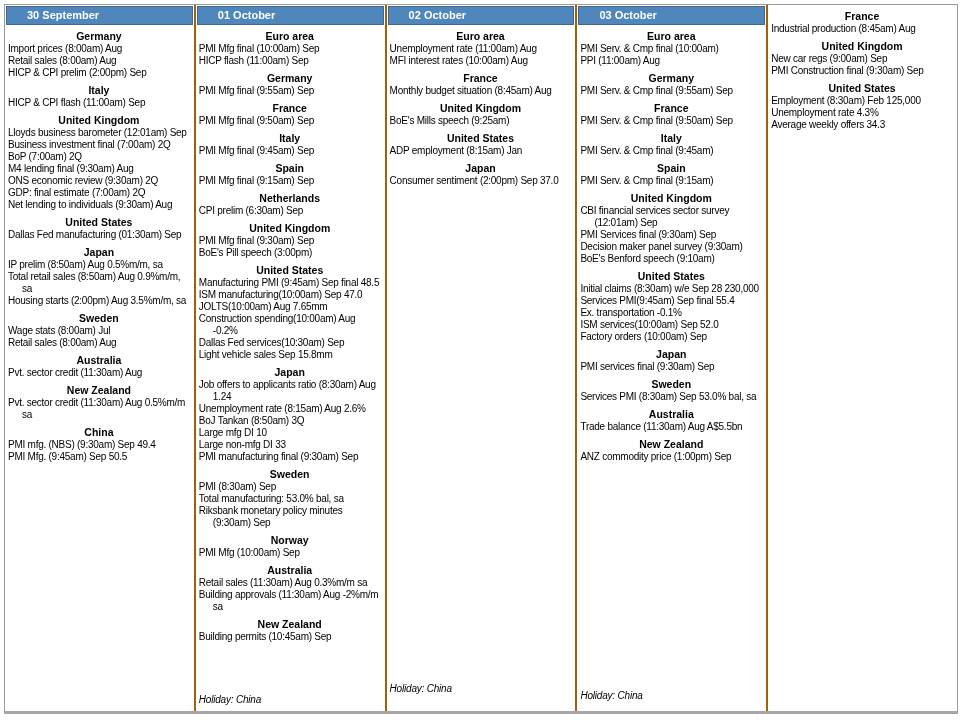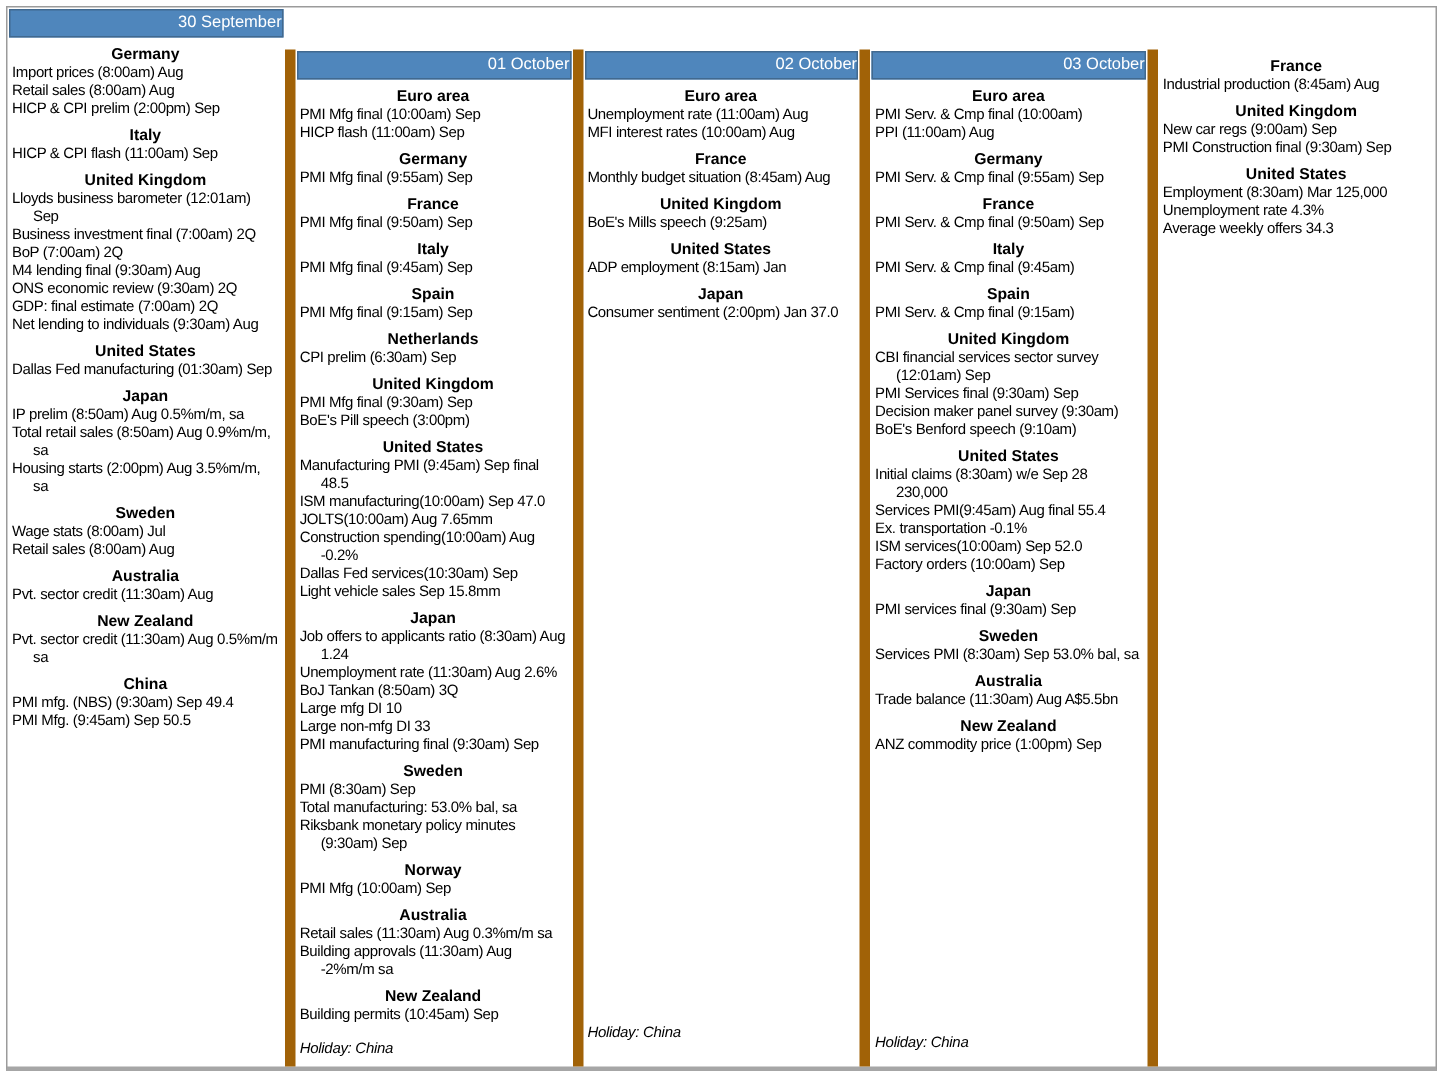--- a/index.html
+++ b/index.html
@@ -25,33 +25,34 @@
     border-bottom: 3px solid #a6a6a6;
     background: #ffffff;
   }
   .col {
     flex: 1 1 0;
     min-width: 0;
     display: flex;
     flex-direction: column;
     overflow: hidden;
   }
-  .col + .col { border-left: 7px solid #a16207; margin-top: 28px; }
+  .col + .col { border-left: 2px solid #a16207; }
   .col-header {
     margin: 1px 1px 0 1px;
     height: 17px;
     line-height: 17px;
     background: #4f86bc;
     border: 1px solid #41698f;
     color: #ffffff;
     font-size: 11px;
-    font-weight: normal;
-    text-align: right;
+    font-weight: bold;
+    text-align: left;
     letter-spacing: 0;
     flex: 0 0 auto;
+    padding-left: 20px;
   }
   .col-body {
     flex: 1 1 auto;
     display: flex;
     flex-direction: column;
     padding: 2px 4px 2px 3px;
     overflow: hidden;
   }
   .section { margin-top: 4px; }
   .section:first-child { margin-top: 2px; }
@@ -178,21 +179,21 @@
           <div class="item"><span>Manufacturing PMI (9:45am) Sep final 48.5</span></div>
           <div class="item"><span>ISM manufacturing(10:00am) Sep </span><span class="u">47.0</span></div>
           <div class="item"><span>JOLTS(10:00am) Aug </span><span class="u">7.65mm</span></div>
           <div class="item"><span>Construction spending(10:00am) Aug </span><span class="u">-0.2%</span></div>
           <div class="item"><span>Dallas Fed services(10:30am) Sep</span></div>
           <div class="item"><span>Light vehicle sales Sep </span><span class="u">15.8mm</span></div>
         </div>
         <div class="section">
           <div class="country">Japan</div>
           <div class="item"><span>Job offers to applicants ratio (8:30am) Aug </span><span class="u">1.24</span></div>
-          <div class="item"><span>Unemployment rate (11:30am) Aug </span><span class="u">2.6%</span></div>
+          <div class="item"><span>Unemployment rate (8:15am) Aug </span><span class="u">2.6%</span></div>
           <div class="item"><span>BoJ Tankan (8:50am) 3Q</span></div>
           <div class="item"><span>Large mfg DI </span><span class="u">10</span></div>
           <div class="item"><span>Large non-mfg DI </span><span class="u">33</span></div>
           <div class="item"><span>PMI manufacturing final (9:30am) Sep</span></div>
         </div>
         <div class="section">
           <div class="country">Sweden</div>
           <div class="item"><span>PMI (8:30am) Sep</span></div>
           <div class="item"><span class="u">Total manufacturing: 53.0% bal, sa</span></div>
           <div class="item"><span>Riksbank monetary policy minutes (9:30am) Sep</span></div>
@@ -228,21 +229,21 @@
         <div class="section">
           <div class="country">United Kingdom</div>
           <div class="item"><span>BoE's Mills speech (9:25am)</span></div>
         </div>
         <div class="section">
           <div class="country">United States</div>
           <div class="item"><span>ADP employment (8:15am) Jan</span></div>
         </div>
         <div class="section">
           <div class="country">Japan</div>
-          <div class="item"><span>Consumer sentiment (2:00pm) Jan </span><span class="u">37.0</span></div>
+          <div class="item"><span>Consumer sentiment (2:00pm) Sep </span><span class="u">37.0</span></div>
         </div>
         <div class="holiday">Holiday: China</div>
       </div>
     </div>
     <div class="col">
       <div class="col-header">03 October</div>
       <div class="col-body">
         <div class="section">
           <div class="country">Euro area</div>
           <div class="item"><span>PMI Serv. &amp; Cmp final (10:00am)</span></div>
@@ -267,21 +268,21 @@
         <div class="section">
           <div class="country">United Kingdom</div>
           <div class="item"><span>CBI financial services sector survey (12:01am) Sep</span></div>
           <div class="item"><span>PMI Services final (9:30am) Sep</span></div>
           <div class="item"><span>Decision maker panel survey (9:30am)</span></div>
           <div class="item"><span>BoE's Benford speech (9:10am)</span></div>
         </div>
         <div class="section">
           <div class="country">United States</div>
           <div class="item"><span>Initial claims (8:30am) w/e Sep 28 230,000</span></div>
-          <div class="item"><span>Services PMI(9:45am) Aug final </span><span class="u">55.4</span></div>
+          <div class="item"><span>Services PMI(9:45am) Sep final </span><span class="u">55.4</span></div>
           <div class="item"><span>Ex. transportation </span><span class="u">-0.1%</span></div>
           <div class="item"><span>ISM services(10:00am) Sep </span><span class="u">52.0</span></div>
           <div class="item"><span>Factory orders (10:00am) Sep</span></div>
         </div>
         <div class="section">
           <div class="country">Japan</div>
           <div class="item"><span>PMI services final (9:30am) Sep</span></div>
         </div>
         <div class="section">
           <div class="country">Sweden</div>
@@ -304,19 +305,19 @@
           <div class="country">France</div>
           <div class="item"><span>Industrial production (8:45am) Aug</span></div>
         </div>
         <div class="section">
           <div class="country">United Kingdom</div>
           <div class="item"><span>New car regs (9:00am) Sep</span></div>
           <div class="item"><span>PMI Construction final (9:30am) Sep</span></div>
         </div>
         <div class="section">
           <div class="country">United States</div>
-          <div class="item"><span>Employment (8:30am) Mar </span><span class="u">125,000</span></div>
+          <div class="item"><span>Employment (8:30am) Feb </span><span class="u">125,000</span></div>
           <div class="item"><span>Unemployment rate </span><span class="u">4.3%</span></div>
           <div class="item"><span>Average weekly offers </span><span class="u">34.3</span></div>
         </div>
       </div>
     </div>
   </div>
 
 </body></html>

